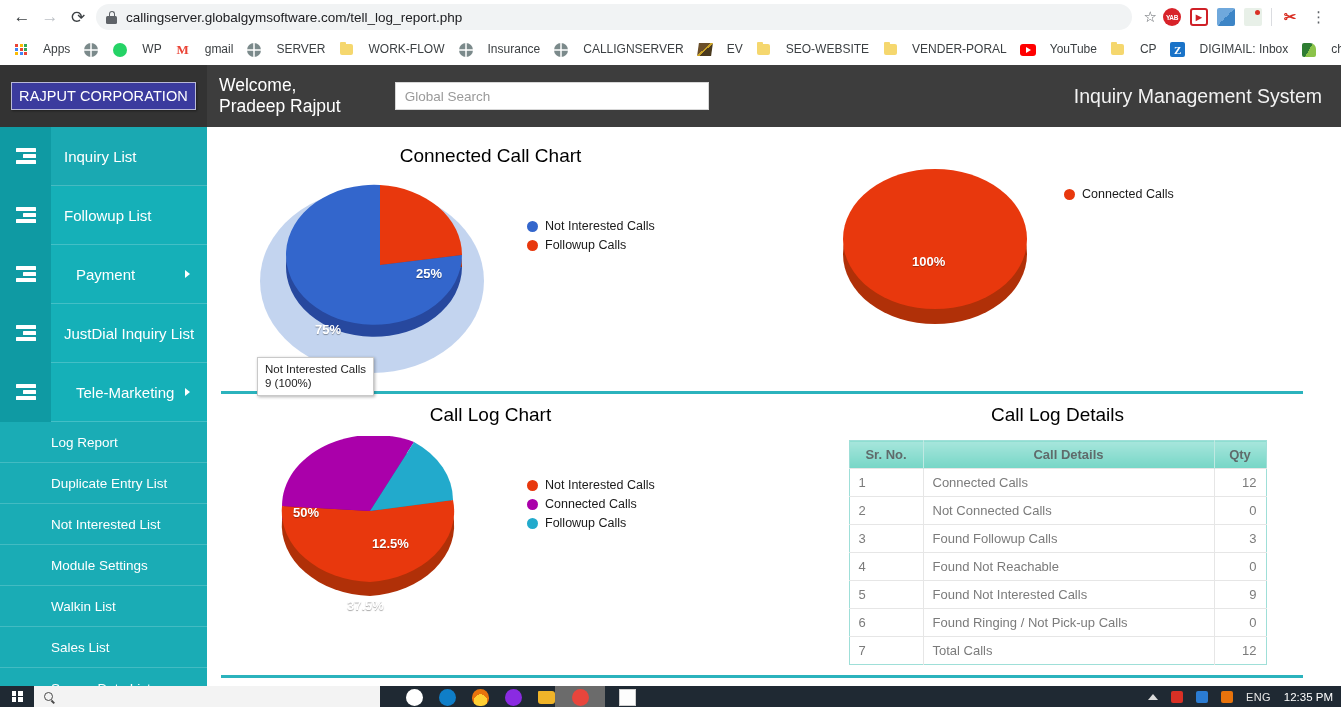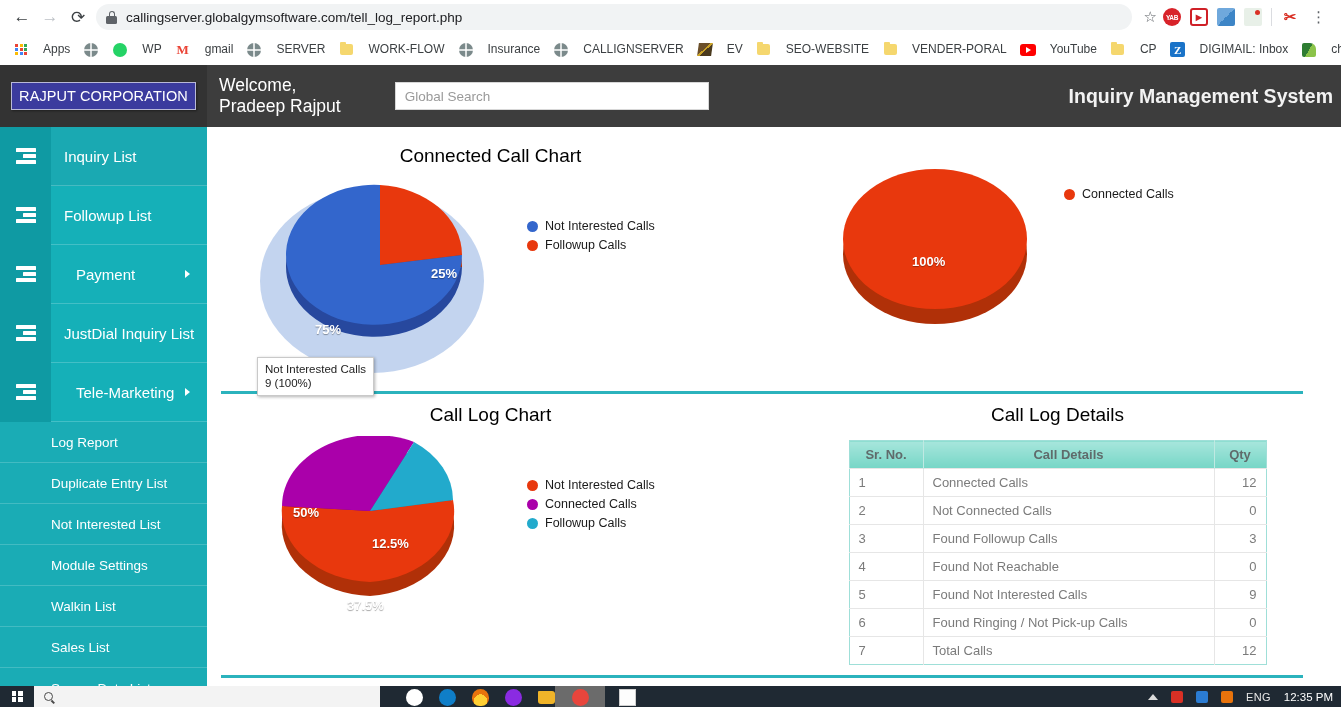--- a/index.html
+++ b/index.html
@@ -84,21 +84,21 @@
   }
   .welcome {
     color: #ffffff; font-size: 17.5px; line-height: 21px; padding-left: 12px; flex: none;
   }
   .search-box {
     width: 314px; height: 28px; margin-left: 54px; background: #fff;
     border: 1px solid #d7d7d7; padding: 0 9px; font-size: 13.5px; color: #9a9a9a;
     display: flex; align-items: center; flex: none;
   }
   .sys-title {
-    margin-left: auto; color: #f2f2f2; font-size: 19.5px; padding-right: 8px; flex: none; font-weight: bold;
+    margin-left: auto; color: #f2f2f2; font-size: 19.5px; padding-right: 19px; flex: none;
   }
 
   .body-row { display: flex; height: 559px; }
 
   
   .sidebar {
     width: 207px; flex: none; background: #15b0b8; position: relative; overflow: hidden;
   }
   .side-item {
     height: 59px; display: flex; align-items: center;
@@ -449,21 +449,21 @@
               <svg width="260" height="200" viewBox="0 0 260 200" style="position:absolute;left:45px;top:12px;">
                 <ellipse cx="120" cy="102" rx="112" ry="92" fill="#b9ccec" opacity="0.85"></ellipse>
                 <path d="M128 98 L128 18 A88 70 0 0 1 210 88 Z" fill="#b03008"></path>
                 <path d="M128 98 L210 88 A88 70 0 1 1 128 18 Z" fill="#27489e"></path>
                 <g transform="translate(0,-12)">
                   <path d="M128 98 L128 18 A88 70 0 0 1 210 88 Z" fill="#e8380d"></path>
                   <path d="M128 98 L210 88 A88 70 0 1 1 128 18 Z" fill="#3366cc"></path>
                 </g>
               </svg>
 
-              <span class="slice-label" style="left:224px; top:99px;">25%</span>
+              <span class="slice-label" style="left:209px; top:99px;">25%</span>
               <span class="slice-label" style="left:108px; top:155px;">75%</span>
 
               <div class="tooltip" style="left:50px; top:190px;">
                 <div>Not Interested Calls</div>
                 <div>9 (100%)</div>
               </div>
 
               <div class="legend" style="left:320px;">
                 <div class="legend-row">
                   <span class="legend-dot" style="background:#3366cc"></span>

